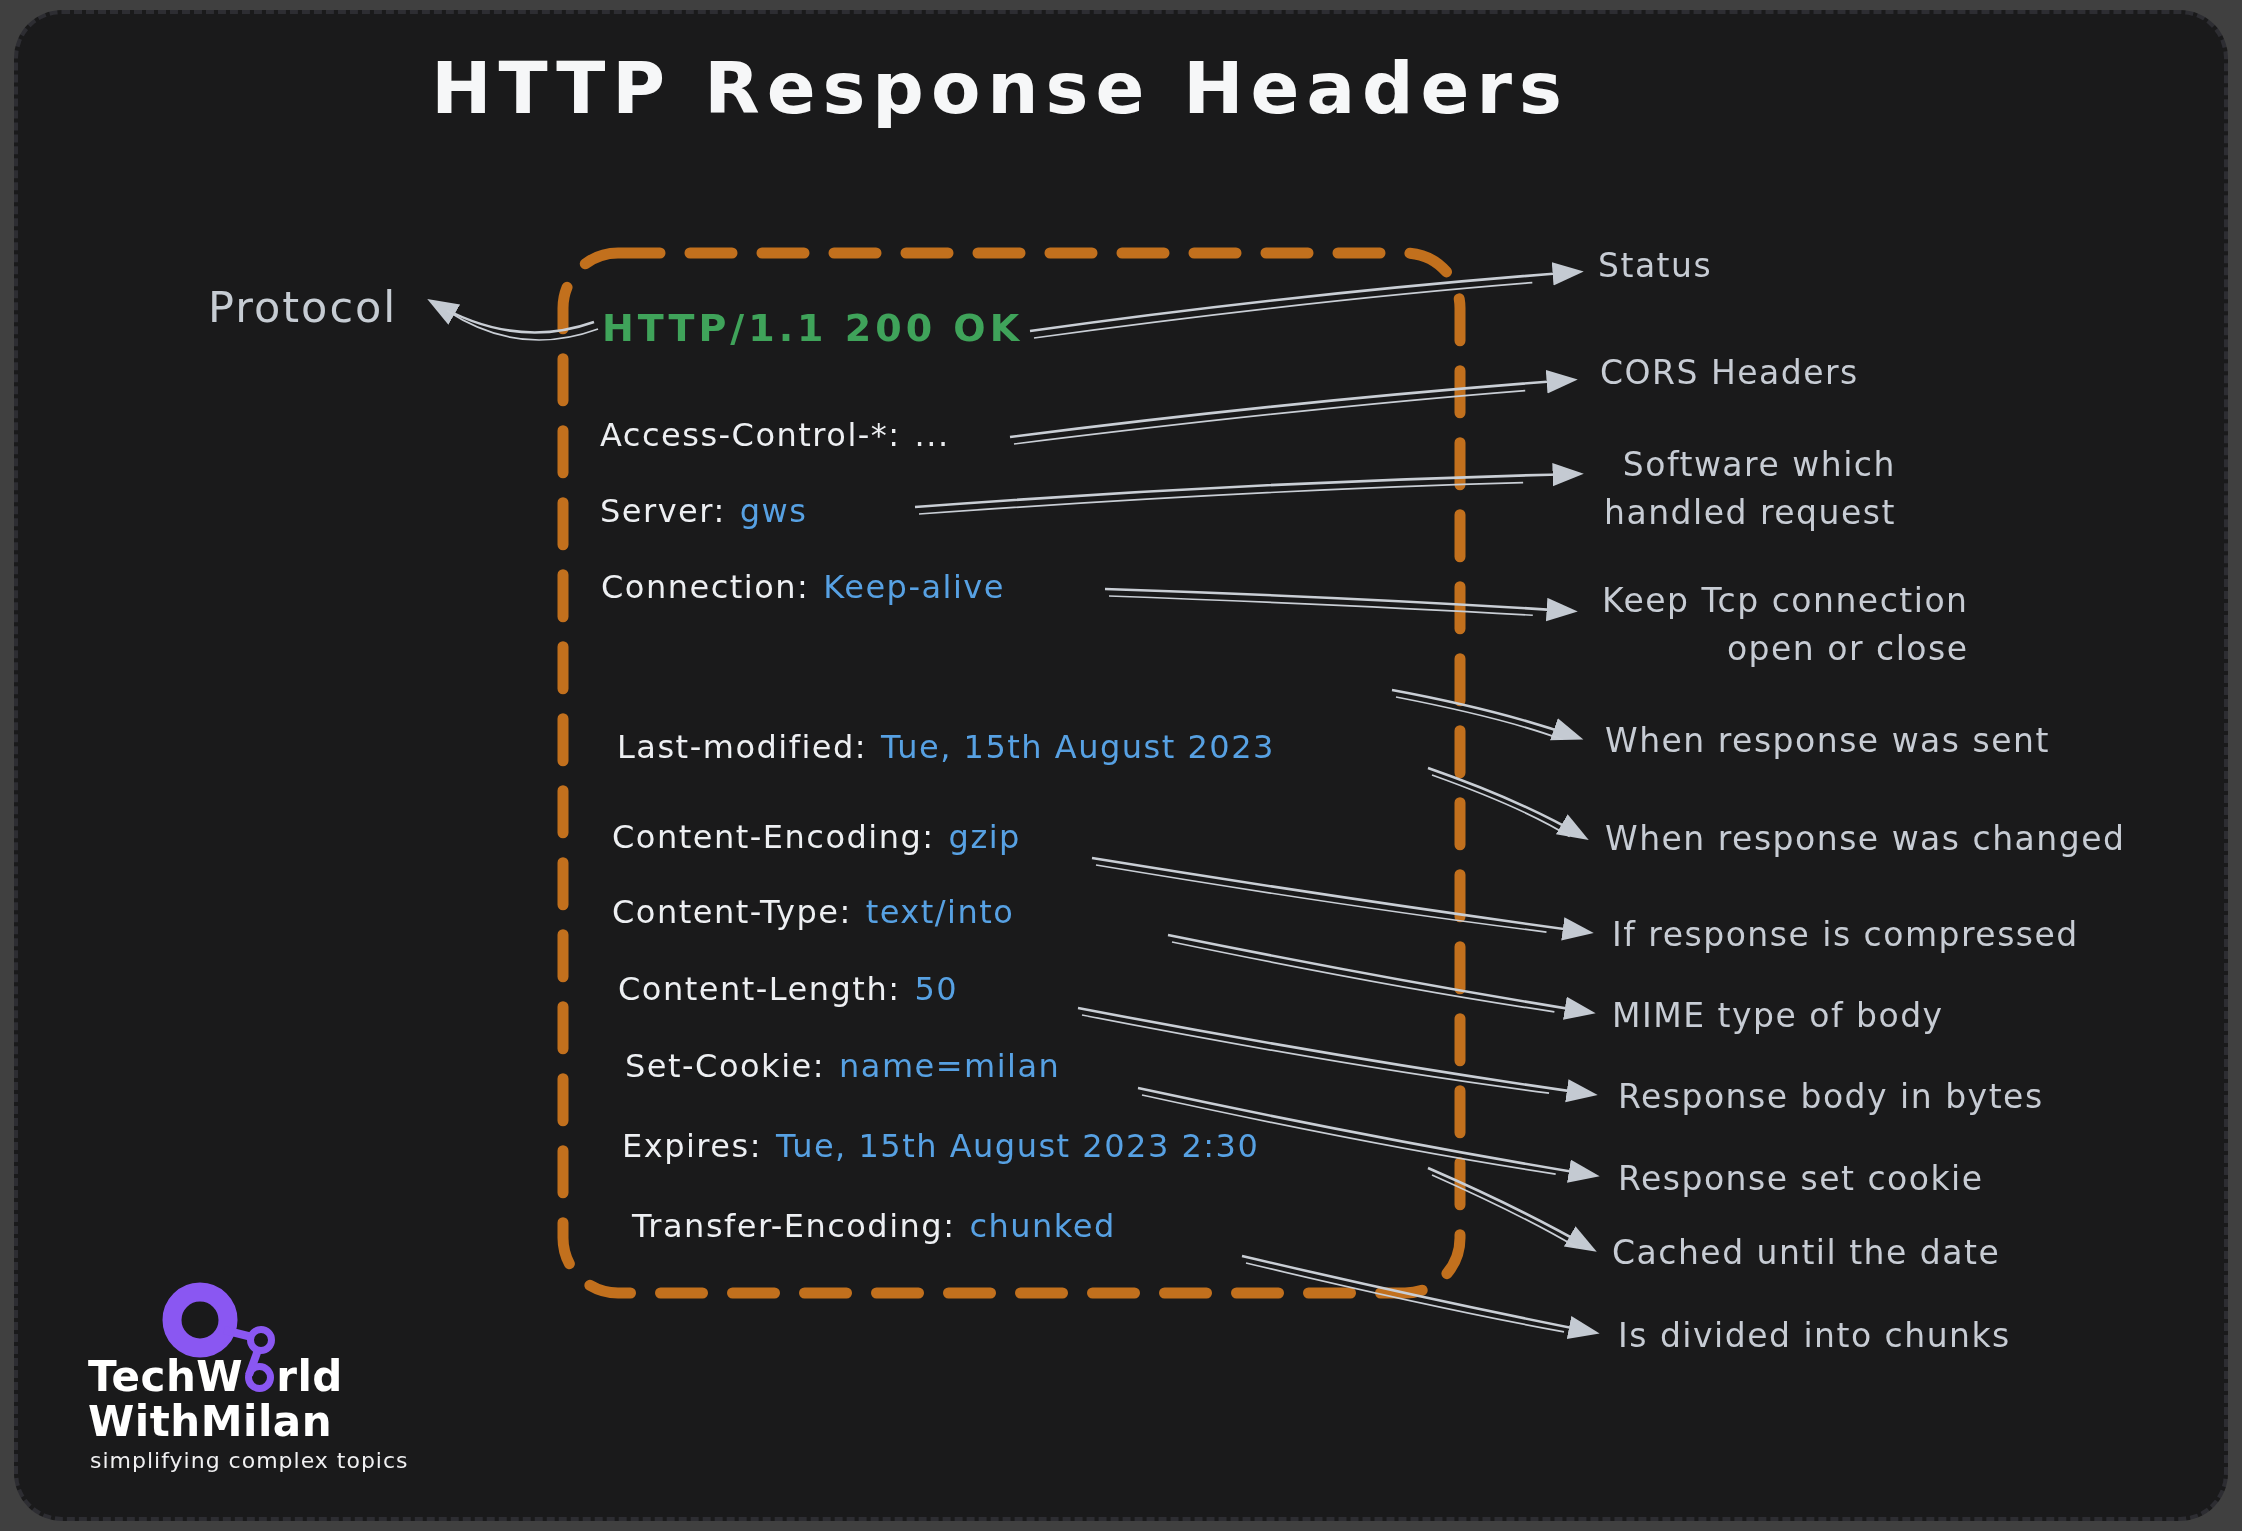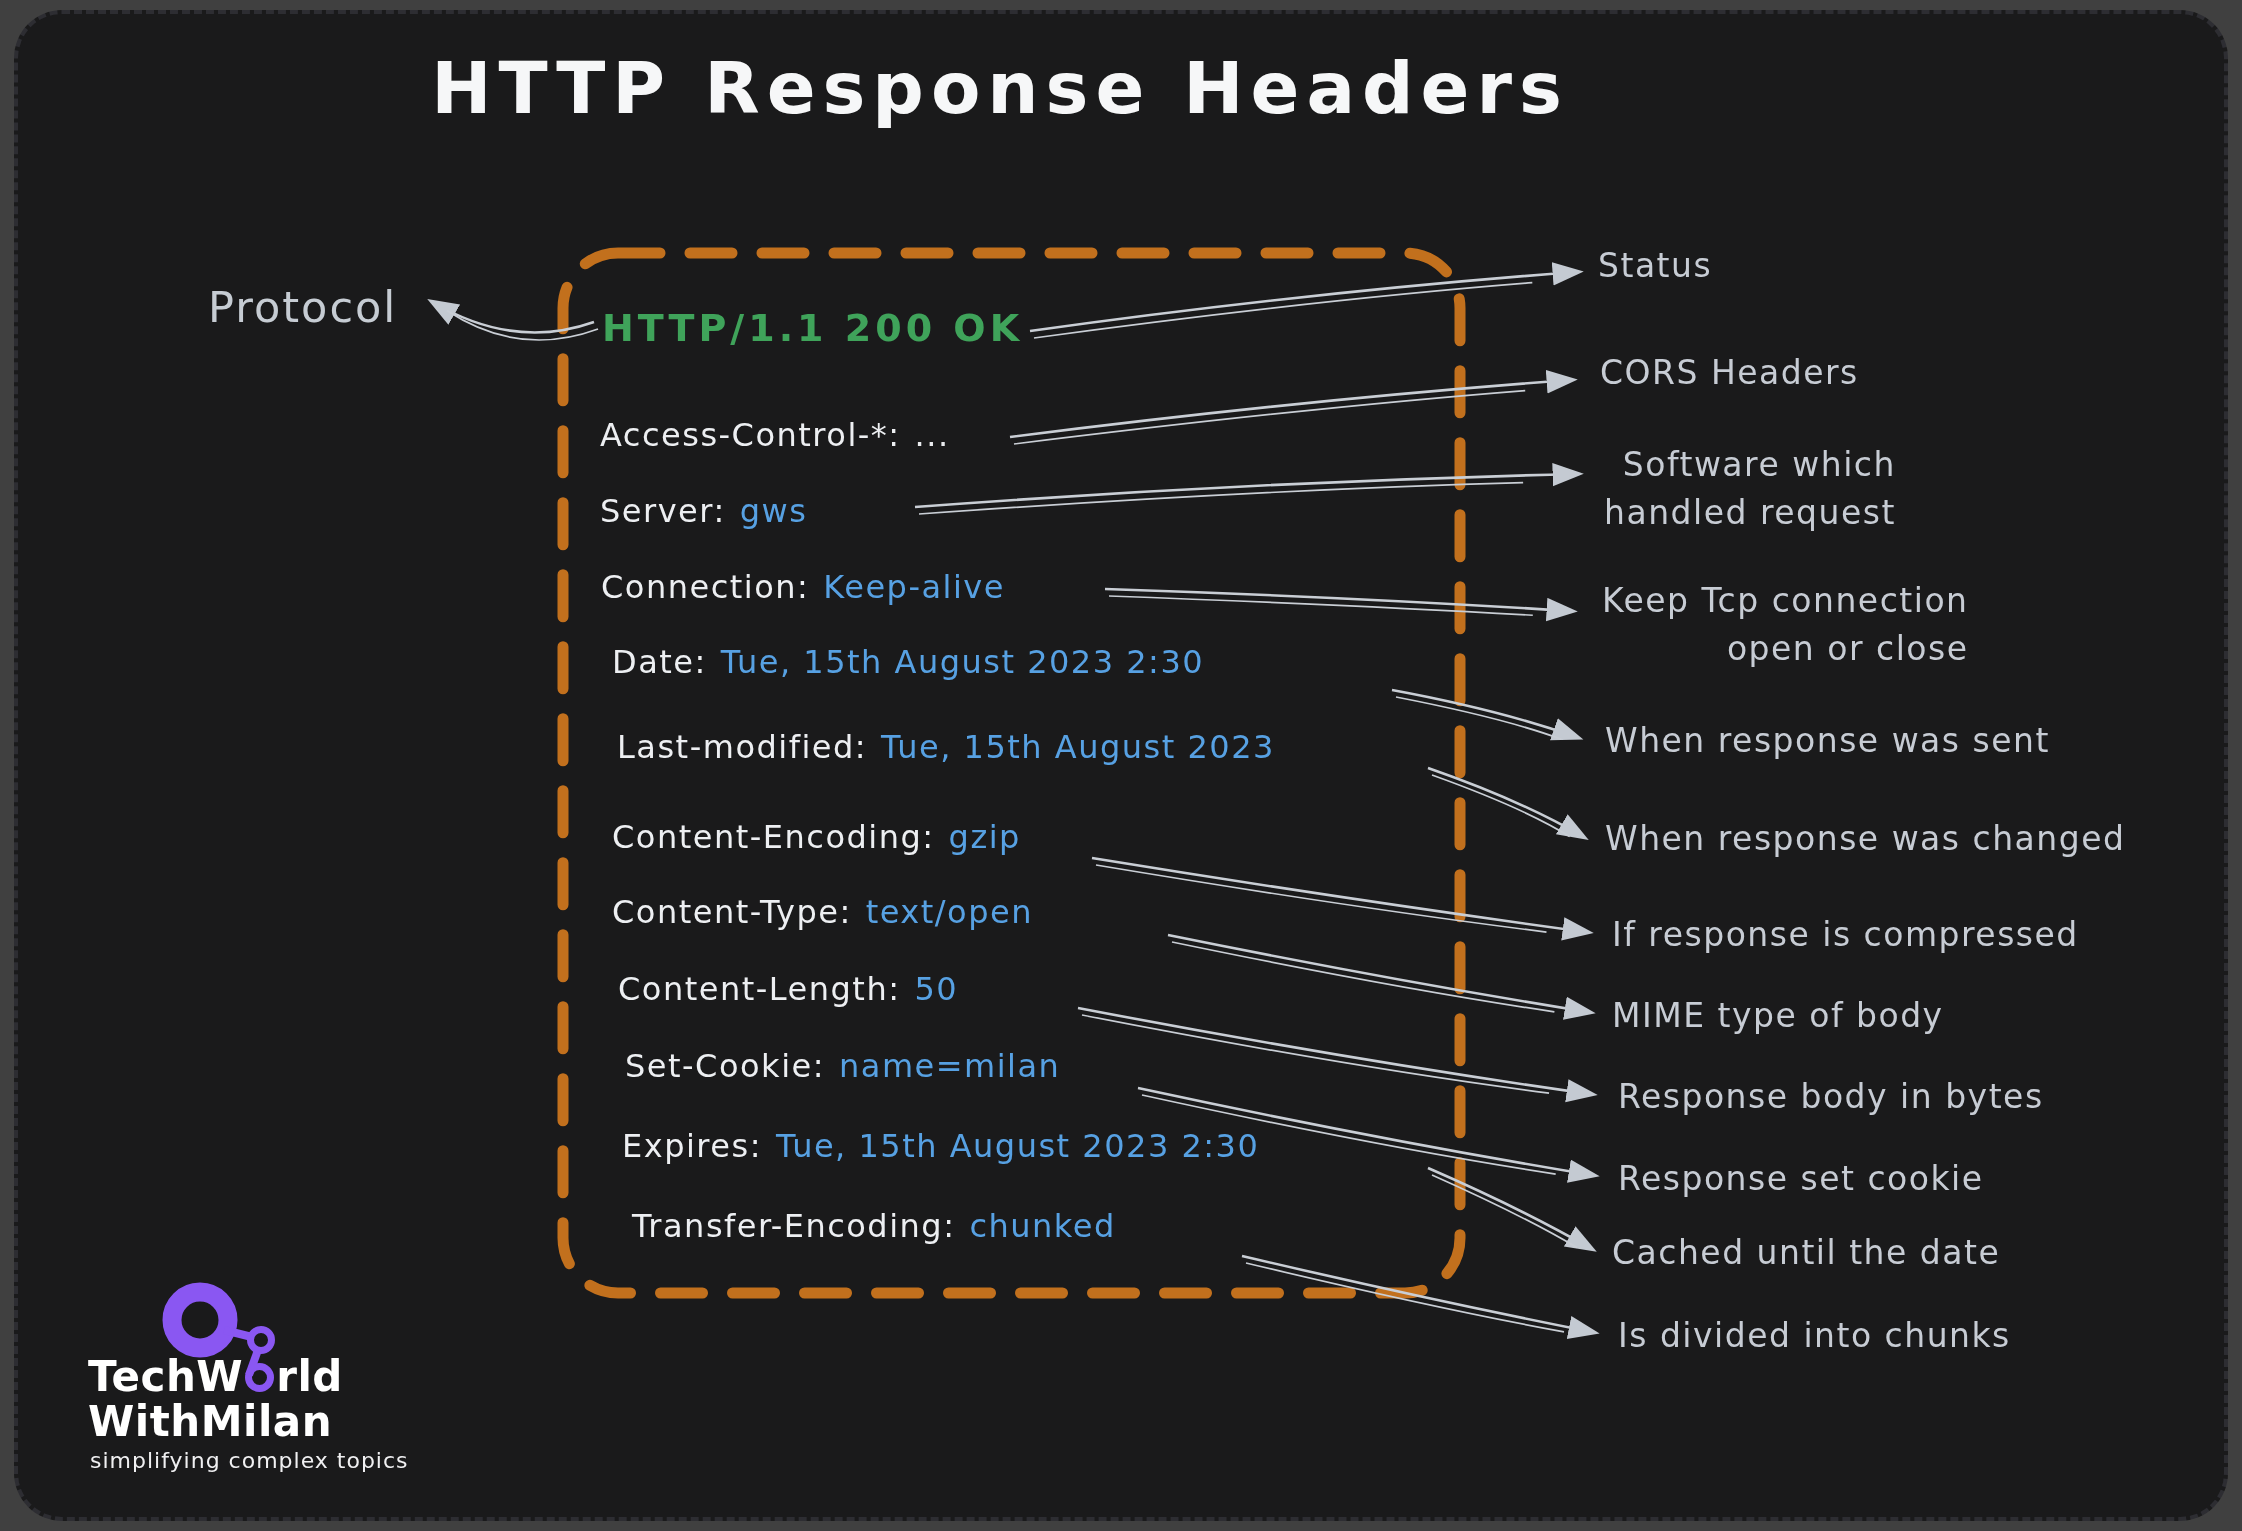--- a/index.html
+++ b/index.html
@@ -77,31 +77,28 @@
 
   <div class="hrow" style="top:416px;left:600px">
     <span class="hname">Access-Control-*:</span><span class="hval dim">...</span>
   </div>
   <div class="hrow" style="top:492px;left:600px">
     <span class="hname">Server:</span><span class="hval">gws</span>
   </div>
   <div class="hrow" style="top:568px;left:601px">
     <span class="hname">Connection:</span><span class="hval">Keep-alive</span>
   </div>
-  <div class="hrow" style="top:643px;left:612px">
-    <span class="hname">Date:</span><span class="hval">Tue, 15th August 2023 2:30</span>
-  </div>
   <div class="hrow" style="top:728px;left:617px">
     <span class="hname">Last-modified:</span><span class="hval">Tue, 15th August 2023</span>
   </div>
   <div class="hrow" style="top:818px;left:612px">
     <span class="hname">Content-Encoding:</span><span class="hval">gzip</span>
   </div>
   <div class="hrow" style="top:893px;left:612px">
-    <span class="hname">Content-Type:</span><span class="hval">text/open</span>
+    <span class="hname">Content-Type:</span><span class="hval">text/into</span>
   </div>
   <div class="hrow" style="top:970px;left:618px">
     <span class="hname">Content-Length:</span><span class="hval">50</span>
   </div>
   <div class="hrow" style="top:1047px;left:625px">
     <span class="hname">Set-Cookie:</span><span class="hval">name=milan</span>
   </div>
   <div class="hrow" style="top:1127px;left:622px">
     <span class="hname">Expires:</span><span class="hval">Tue, 15th August 2023 2:30</span>
   </div>

